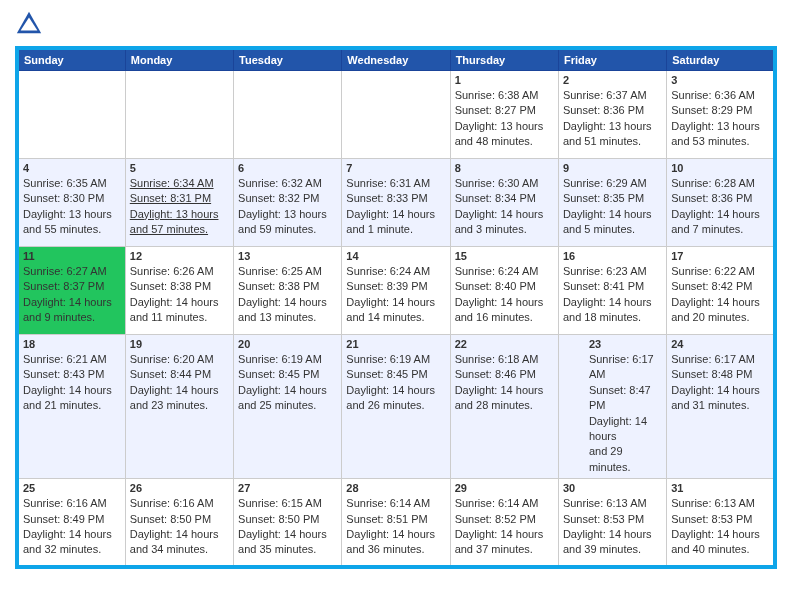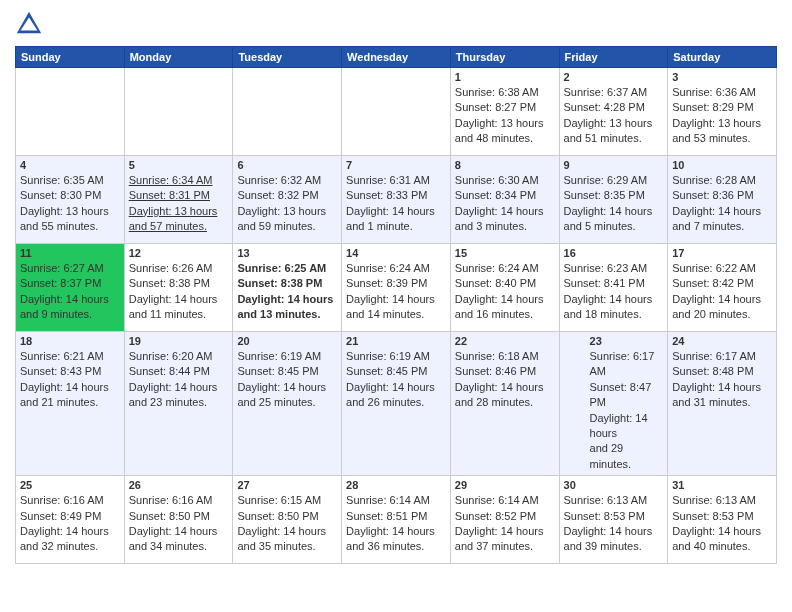--- a/index.html
+++ b/index.html
@@ -54,21 +54,21 @@
       color: #333;
       line-height: 1.1;
     }
     .location {
       font-size: 14px;
       color: #555;
     }
     .calendar-table {
       width: 100%;
       border-collapse: collapse;
-      border: 1px solid #0ea5e9;
+      border: 4px solid #0ea5e9;
     }
     .calendar-table th {
       background-color: #2255aa;
       color: white;
       font-size: 11px;
       font-weight: bold;
       padding: 4px 5px;
       text-align: left;
       border: 1px solid #1a4499;
     }
@@ -145,21 +145,21 @@
           <td style="background-color: rgb(255, 255, 255);">
             <span class="day-number">1</span>
             <div class="day-info" style="white-space: pre-line;">Sunrise: 6:38 AM
 Sunset: 8:27 PM
 Daylight: 13 hours
 and 48 minutes.</div>
           </td>
           <td style="background-color: rgb(255, 255, 255);">
             <span class="day-number">2</span>
             <div class="day-info" style="white-space: pre-line;">Sunrise: 6:37 AM
-Sunset: 4:28 PM
+Sunset: 8:36 PM
 Daylight: 13 hours
 and 51 minutes.</div>
           </td>
           <td style="background-color: rgb(255, 255, 255);">
             <span class="day-number">3</span>
             <div class="day-info" style="white-space: pre-line;">Sunrise: 6:36 AM
 Sunset: 8:29 PM
 Daylight: 13 hours
 and 53 minutes.</div>
           </td>
@@ -225,21 +225,21 @@
           </td>
           <td style="background-color: rgb(255, 255, 255); margin-top: 41px;">
             <span class="day-number">12</span>
             <div class="day-info" style="white-space: pre-line;">Sunrise: 6:26 AM
 Sunset: 8:38 PM
 Daylight: 14 hours
 and 11 minutes.</div>
           </td>
           <td style="background-color: rgb(255, 255, 255);">
             <span class="day-number">13</span>
-            <div class="day-info" style="white-space: pre-line; font-weight: bold;">Sunrise: 6:25 AM
+            <div class="day-info" style="white-space: pre-line;">Sunrise: 6:25 AM
 Sunset: 8:38 PM
 Daylight: 14 hours
 and 13 minutes.</div>
           </td>
           <td style="background-color: rgb(255, 255, 255);">
             <span class="day-number">14</span>
             <div class="day-info" style="white-space: pre-line;">Sunrise: 6:24 AM
 Sunset: 8:39 PM
 Daylight: 14 hours
 and 14 minutes.</div>

